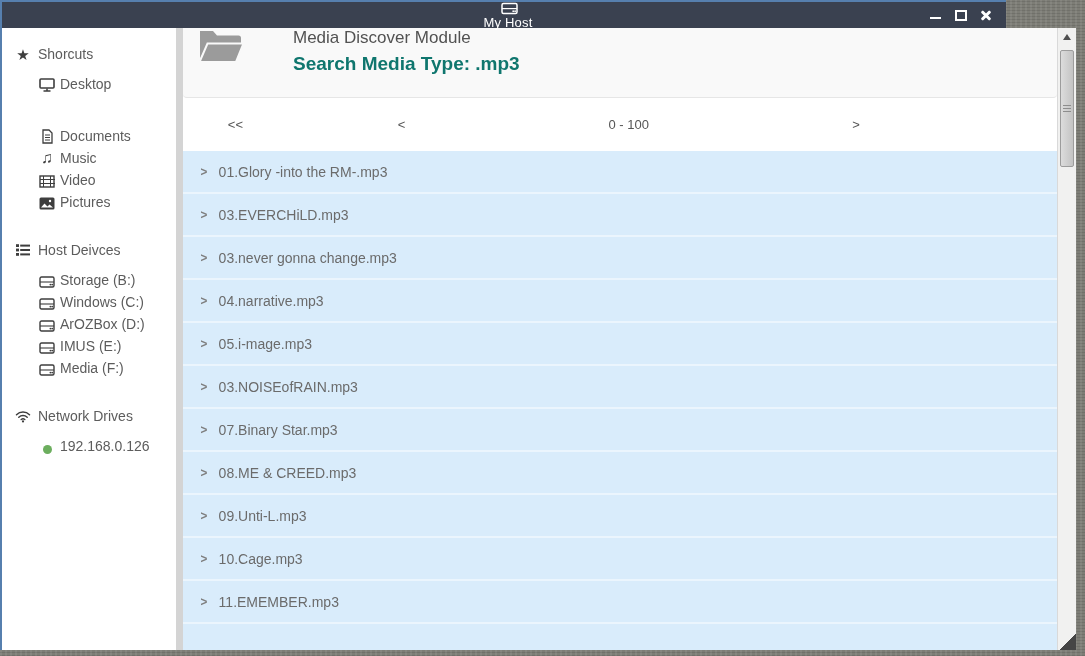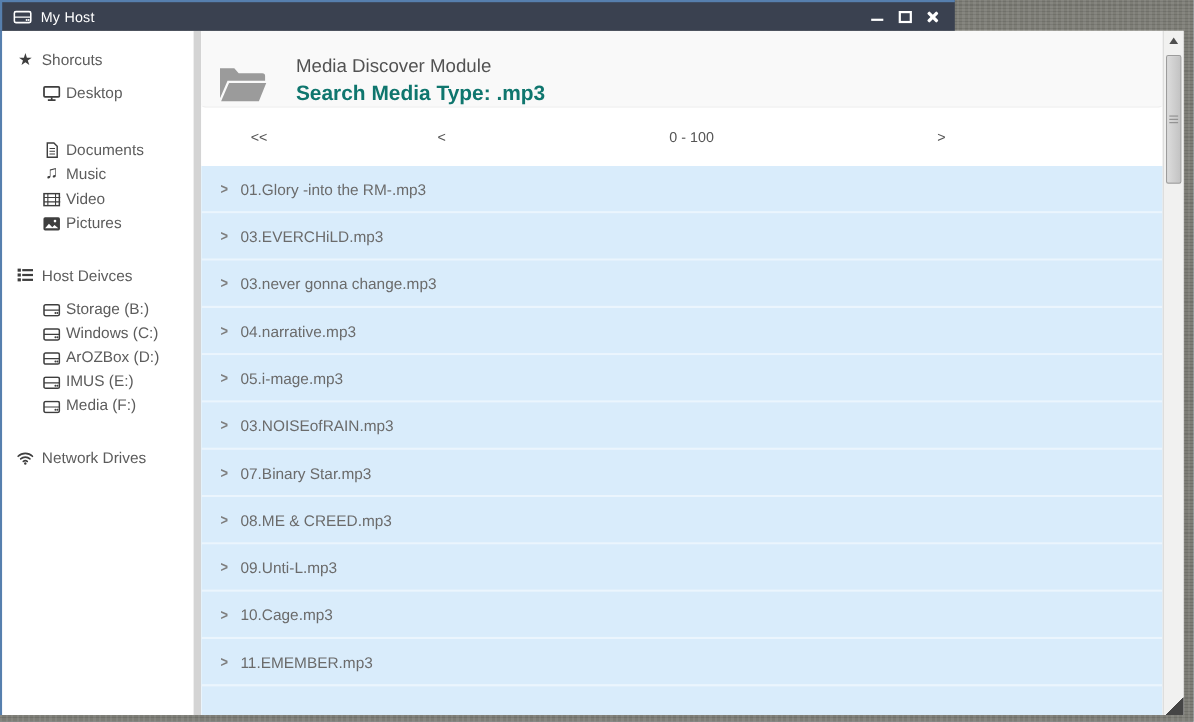--- a/index.html
+++ b/index.html
@@ -10,26 +10,26 @@
   }
   .desktop{
     position:relative;width:1085px;height:656px;
     background-color:#7d7d76;
     background-image:
       repeating-linear-gradient(90deg, rgba(255,255,255,.07) 0 2px, transparent 2px 5px),
       repeating-linear-gradient(0deg, rgba(0,0,0,.10) 0 1px, transparent 1px 3px);
   }
   
   .titlebar{
-    position:absolute;left:0;top:0;width:868px;height:28px;
+    position:absolute;left:0;top:0;width:1006px;height:28px;
     background:#3a4150;
     border-top:2px solid #567fae;border-left:2px solid #567fae;
     box-sizing:border-box;
     display:flex;align-items:center;
-    color:#fff;z-index:10;
+    color:#fff;z-index:10;flex-direction:column;
   }
   .tb-icon{margin-left:10px;display:flex;align-items:center;}
   .tb-title{margin-left:8px;font-size:13px;letter-spacing:.2px;}
   .tb-controls{position:absolute;right:14px;top:0;height:100%;display:flex;align-items:center;gap:12px;}
   .tb-btn{width:13px;height:13px;display:flex;align-items:center;justify-content:center;cursor:pointer;position:relative;}
   .glyph-min{width:11px;height:2px;background:#fff;margin-top:5px;}
   .glyph-max{width:8px;height:7px;border:2px solid #fff;}
   .glyph-close{position:relative;width:12px;height:12px;}
   .glyph-close:before,.glyph-close:after{
     content:"";position:absolute;left:0;top:5px;width:12px;height:3px;background:#fff;border-radius:1px;
@@ -49,21 +49,21 @@
   .sb-head{display:flex;align-items:center;gap:7px;padding-left:13px;height:20px;color:#5c5c5c;font-size:14px;margin-bottom:6px;}
   .sb-item{display:flex;align-items:flex-end;gap:5px;padding-left:37px;height:22px;color:#5c5c5c;font-size:14px;cursor:pointer;}
   .icon{display:inline-flex;align-items:center;justify-content:center;color:#3e3e3e;min-width:16px;}
   .icon svg{display:block;}
   .uni{font-size:15px;line-height:1;color:#3e3e3e;}
   .dot{width:9px;height:9px;border-radius:50%;background:#6cae5e;display:inline-block;}
   
   .content{position:absolute;left:181px;top:0;right:19px;height:100%;background:#fff;overflow:hidden;}
   .mod-header{
     height:70px;background:#f9f9f9;border-bottom:1px solid #e6e6e6;border-radius:0 0 4px 4px;
-    display:flex;align-items:flex-end;padding-left:14px;box-sizing:border-box;
+    display:flex;align-items:flex-start;padding-left:14px;box-sizing:border-box;gap:24px;
   }
   .mod-header .hdr-icon{margin-right:24px;display:flex;align-items:center;}
   .mod-title{font-size:17px;color:#525252;margin-bottom:5px;}
   .mod-sub{font-size:19px;color:#0f766e;font-weight:bold;}
   .pagination{
     height:52px;display:grid;grid-template-columns:12% 26% 26% 26% 10%;
     align-items:center;background:#fff;
   }
   .pg-cell{text-align:center;font-size:13px;color:#555;cursor:pointer;}
   .pg-label{cursor:default;}
@@ -247,20 +247,26 @@
         <div class="sb-section">
           <div class="sb-head">
             <span class="icon">
               <svg width="16" height="13" viewBox="0 0 16 13">
                 <path d="M1.5 4.8a9.2 9.2 0 0 1 13 0M3.8 7.2a6.2 6.2 0 0 1 8.4 0M6.2 9.5a3 3 0 0 1 3.6 0" fill="none" stroke="currentColor" stroke-width="1.5" stroke-linecap="round"></path>
                 <circle cx="8" cy="11.4" r="1.1" fill="currentColor"></circle>
               </svg>
             </span>
             <span>Network Drives</span>
           </div>
+          <div class="sb-item">
+            <span class="icon">
+              <span class="dot"></span>
+            </span>
+            <span>192.168.0.126</span>
+          </div>
         </div>
       </div>
     <div class="gutter"></div>
 
     <div class="content">
       <div class="mod-header">
         <span class="hdr-icon icon">
           <svg width="48" height="38" viewBox="0 0 48 38">
             <path fill="#9b9b9b" d="M3 3h13l4 4.5h21.5A2.5 2.5 0 0 1 44 10v5H11L3 31z"></path>
             <path fill="#9b9b9b" stroke="#f9f9f9" stroke-width="2" d="M10.5 15.5H46.5L39 34H2.5z"></path>

